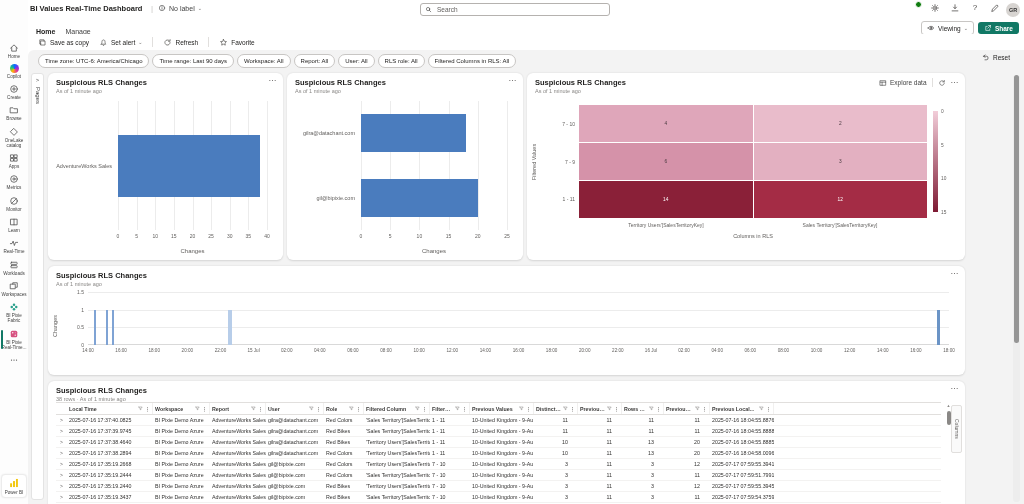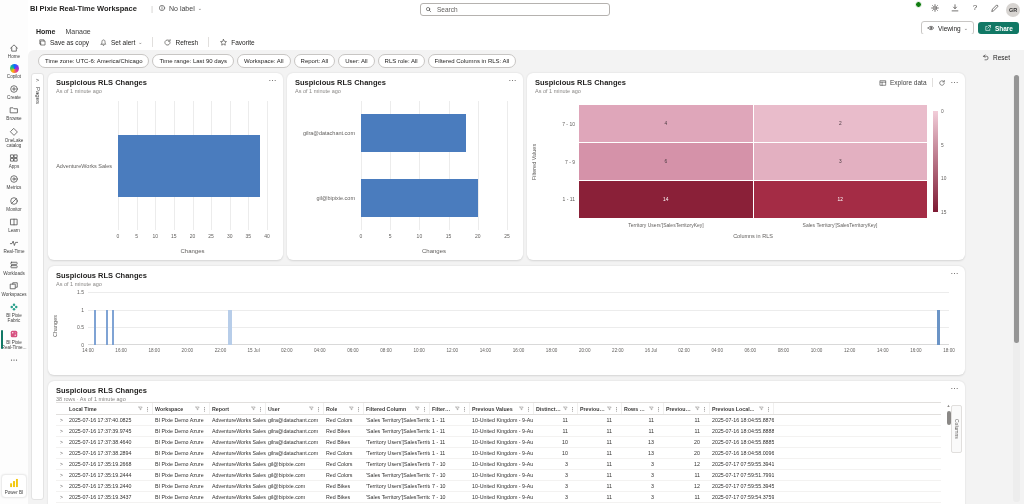--- a/index.html
+++ b/index.html
@@ -273,21 +273,21 @@
             <circle cx="12.5" cy="3.5" r="1.2"></circle>
             <circle cx="3.5" cy="8" r="1.2"></circle>
             <circle cx="8" cy="8" r="1.2"></circle>
             <circle cx="12.5" cy="8" r="1.2"></circle>
             <circle cx="3.5" cy="12.5" r="1.2"></circle>
             <circle cx="8" cy="12.5" r="1.2"></circle>
             <circle cx="12.5" cy="12.5" r="1.2"></circle>
           </g>
         </svg>
       </div>
-    <div id="app-title">BI Pixie Real-Time Workspace</div>
+    <div id="app-title">BI Values Real-Time Dashboard</div>
     <div class="title-div">|</div>
     <div class="label-badge">
       <span class="ic">
           <svg width="8" height="8" viewBox="0 0 16 16" fill="none" stroke="currentColor" stroke-width="1.2" stroke-linecap="round" stroke-linejoin="round">
             <circle cx="8" cy="8" r="5.3"></circle>
             <path d="M8 7.2v3.6M8 5.2v.1"></path>
           </svg>
         </span>
       <span>No label</span>
       <span class="chev">⌄</span>

